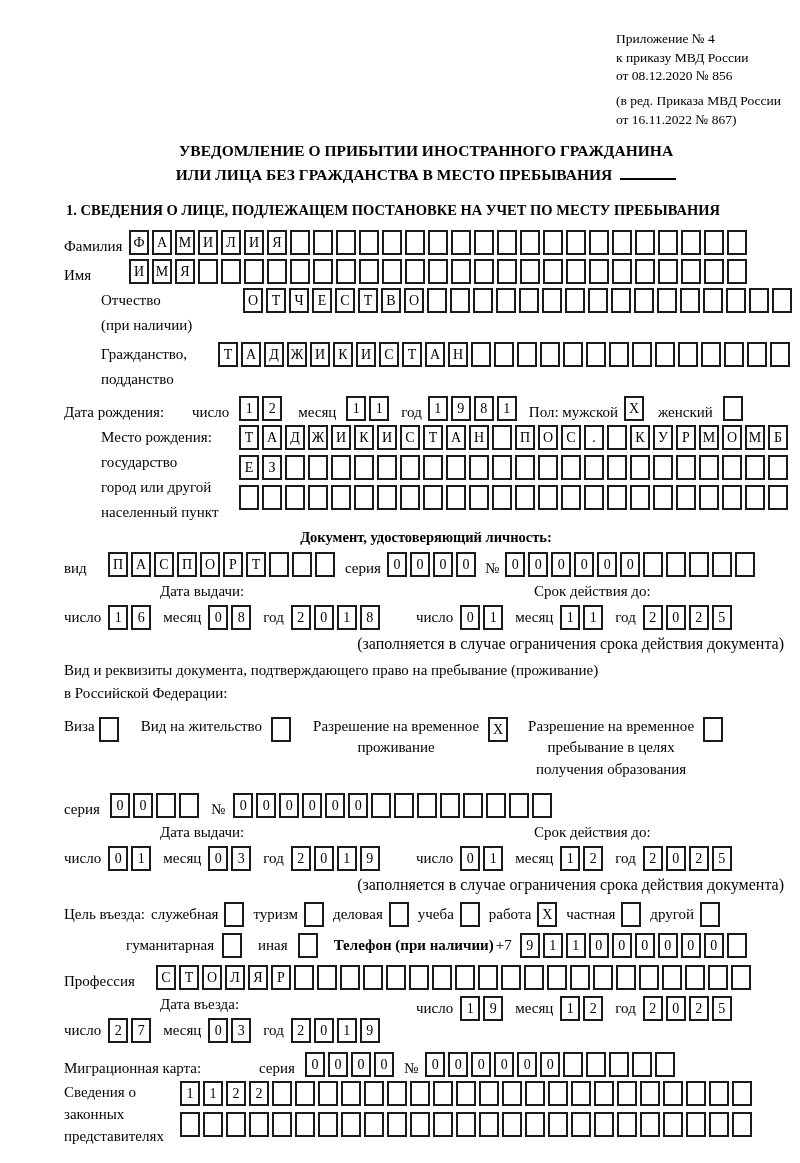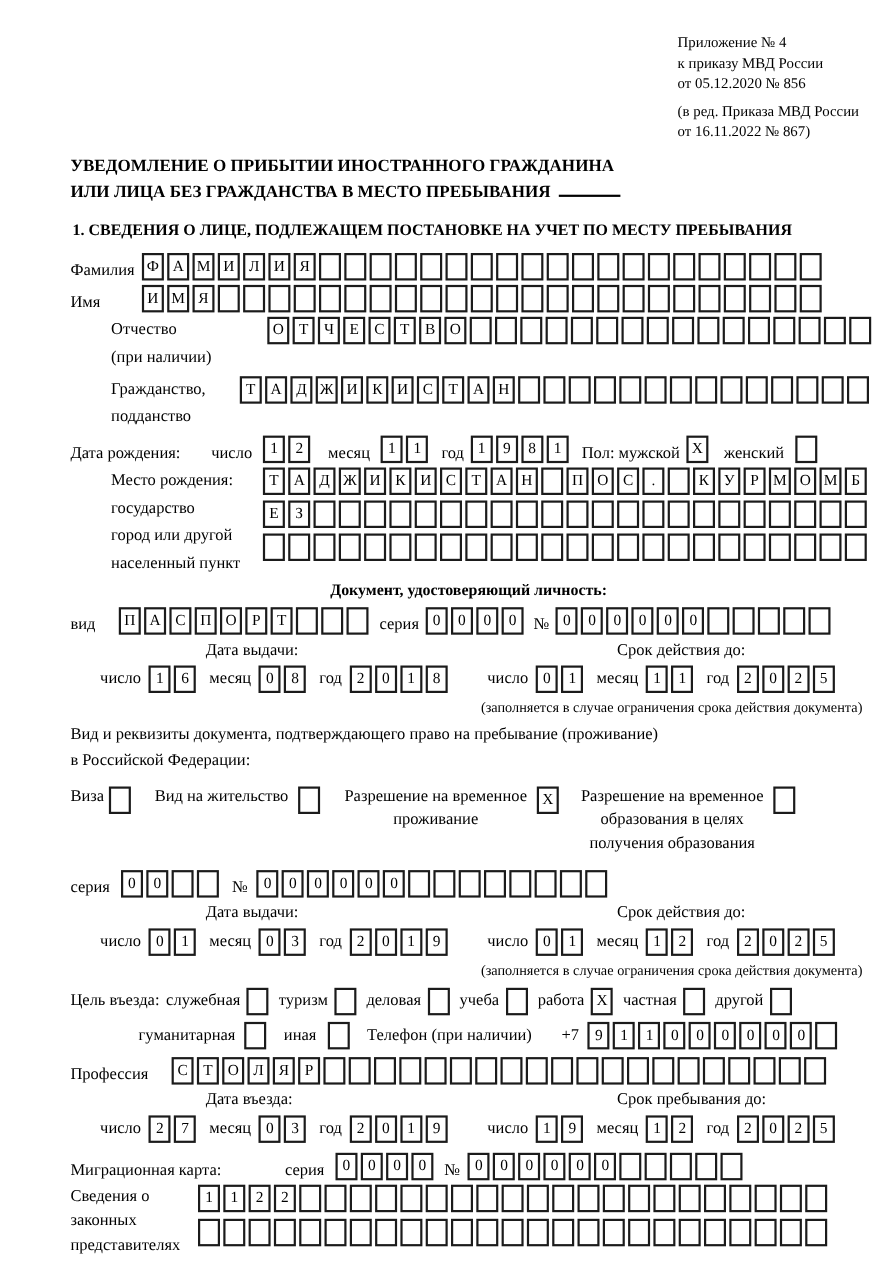--- a/index.html
+++ b/index.html
@@ -7,82 +7,82 @@
     width:800px;height:1163px;overflow:hidden;
     font-family:"Liberation Serif","DejaVu Serif",serif;
     color:#000;
   }
   .page{box-sizing:border-box;width:800px;height:1163px;padding:30px 12px 8px 64px;}
 
   
   .appendix{margin-left:552px;font-size:13.5px;line-height:1.38;}
   .appendix .amend{margin-top:6px;}
   .form-word{margin-top:14px;text-align:right;padding-right:38px;font-weight:bold;font-size:15px;}
-  .title{margin-top:10px;font-weight:bold;font-size:15.5px;line-height:1.55;}
+  .title{margin-top:10px;text-align:center;font-weight:bold;font-size:15.5px;line-height:1.55;}
   .title-underline{display:inline-block;width:56px;border-bottom:2px solid #000;height:1px;margin-left:8px;vertical-align:baseline;}
   .section-head{margin:15px 0 11px 2px;font-weight:bold;font-size:14.5px;}
 
   
   .frow{display:flex;align-items:flex-end;margin-bottom:4px;font-size:15px;}
   .frow.top{align-items:flex-start;}
   .lbl{flex-shrink:0;}
   .lblcol{flex-shrink:0;line-height:25px;margin-left:37px;}
   .cellrow{display:inline-flex;gap:3px;flex-shrink:0;vertical-align:middle;}
   .cell{
     box-sizing:border-box;display:inline-block;flex-shrink:0;
     width:20px;height:25px;border:2px solid #1b1b1b;background:#fff;
     text-align:center;font-size:14px;line-height:21px;
   }
   .w65{width:65px;}
   .mb5{margin-bottom:5px;}
 
   
   .dates{display:flex;margin-top:6px;margin-bottom:2px;}
-  .dates .dcol-l{width:352px;flex-shrink:0;margin-left:27px;}
+  .dates .dcol-l{width:352px;flex-shrink:0;}
   .dates .dcol-r{flex:1;}
   .date-head{font-size:15px;margin-bottom:5px;}
   .dcol-l .date-head{margin-left:96px;}
   .dcol-r .date-head{margin-left:118px;}
   .date-row{display:flex;align-items:center;font-size:15px;}
   .date-row .dl{margin-right:7px;}
   .date-row .dl+ .cellrow{margin-right:12px;}
   .date-row .cellrow:last-child{margin-right:0;}
-  .note{margin-top:5px;margin-bottom:6px;text-align:right;font-size:13px;padding-right:4px;}
+  .note{margin-top:5px;margin-bottom:6px;text-align:right;font-size:16px;padding-right:4px;}
 
   
   .permits{display:flex;align-items:flex-start;margin-top:10px;margin-bottom:12px;font-size:15px;}
   .permit-item{display:flex;align-items:flex-start;}
   .permit-text{line-height:1.45;}
   .permit-text.centered{text-align:center;}
   .permits .cellrow{margin-left:9px;margin-top:1px;}
 
   
   .purpose{display:flex;align-items:center;font-size:15px;margin-top:8px;margin-bottom:6px;}
   .purpose .opt{display:inline-flex;align-items:center;margin-right:9px;}
   .purpose .opt .t{margin-right:6px;}
   .purpose .opt:last-child{margin-right:0;}
 
   .phone-row{display:flex;align-items:center;font-size:15px;margin-bottom:7px;padding-left:62px;}
-  .phone-row .plabel{margin:0 27px 0 16px;}
+  .phone-row .plabel{margin:0 2px 0 16px;font-weight:bold;}
   .phone-row .pfx{margin-right:8px;}
 
   
   .reps{display:flex;align-items:flex-start;margin-top:4px;font-size:15px;}
   .reps .repl{width:116px;flex-shrink:0;line-height:22px;}
   .reps .cellrows .cellrow{margin-bottom:6px;}
 </style>
 </head>
 <body>
 
 <div class="page">
 
   <div class="appendix">
     <div>Приложение № 4</div>
     <div>к приказу МВД России</div>
-    <div>от 05.12.2020 № 856</div>
+    <div>от 08.12.2020 № 856</div>
     <div class="amend">
       <div>(в ред. Приказа МВД России</div>
       <div>от 16.11.2022 № 867)</div>
     </div>
   </div>
 
 
   <div class="title">
     <div>УВЕДОМЛЕНИЕ О ПРИБЫТИИ ИНОСТРАННОГО ГРАЖДАНИНА</div>
     <div><span>ИЛИ ЛИЦА БЕЗ ГРАЖДАНСТВА В МЕСТО ПРЕБЫВАНИЯ</span><span class="title-underline"></span></div>
@@ -451,21 +451,21 @@
         <div>Разрешение на временное</div>
         <div>проживание</div>
       </span>
       <span class="cellrow">
           <span class="cell">X</span>
         </span>
     </span>
     <span class="permit-item" style="margin-left:20px">
       <span class="permit-text centered">
         <div>Разрешение на временное</div>
-        <div>образования в целях</div>
+        <div>пребывание в целях</div>
         <div>получения образования</div>
       </span>
       <span class="cellrow">
           <span class="cell"></span>
         </span>
     </span>
   </div>
 
   <div class="frow">
     <span class="lbl" style="margin-right:10px">серия</span>
@@ -662,21 +662,20 @@
         <span class="dl">год</span>
         <span class="cellrow">
             <span class="cell">2</span>
             <span class="cell">0</span>
             <span class="cell">1</span>
             <span class="cell">9</span>
           </span>
       </div>
     </div>
     <div class="dcol-r">
-      <div class="date-head">Срок пребывания до:</div>
       <div class="date-row">
         <span class="dl">число</span>
         <span class="cellrow">
             <span class="cell">1</span>
             <span class="cell">9</span>
           </span>
         <span class="dl">месяц</span>
         <span class="cellrow">
             <span class="cell">1</span>
             <span class="cell">2</span>

